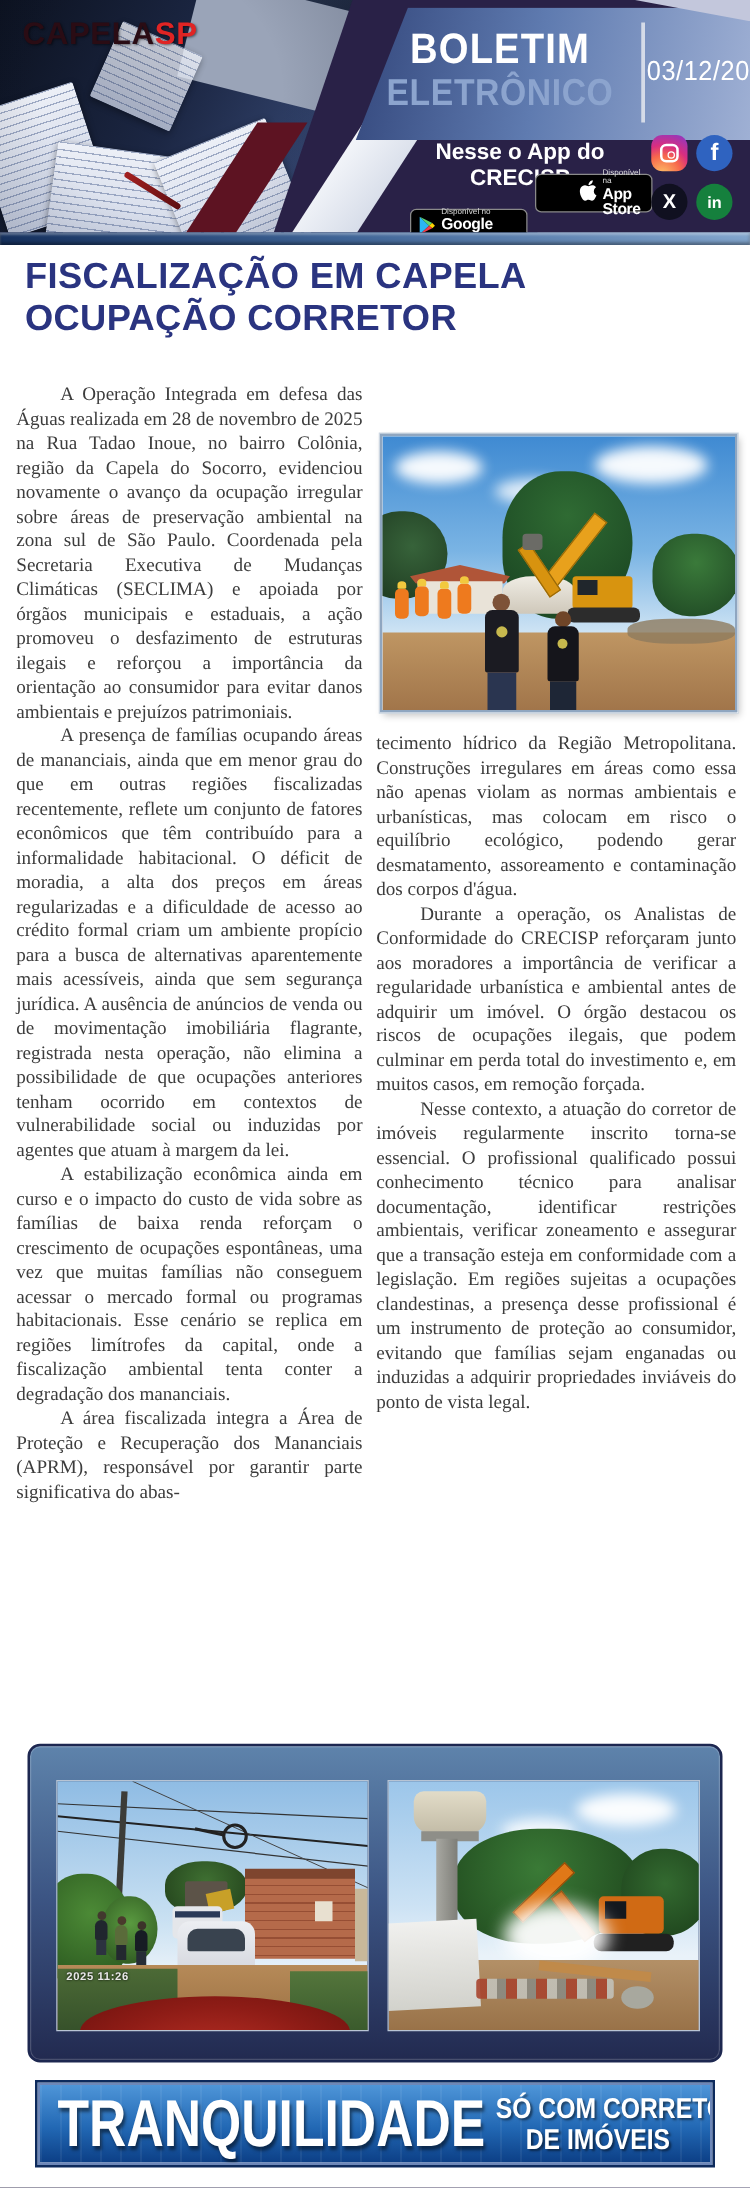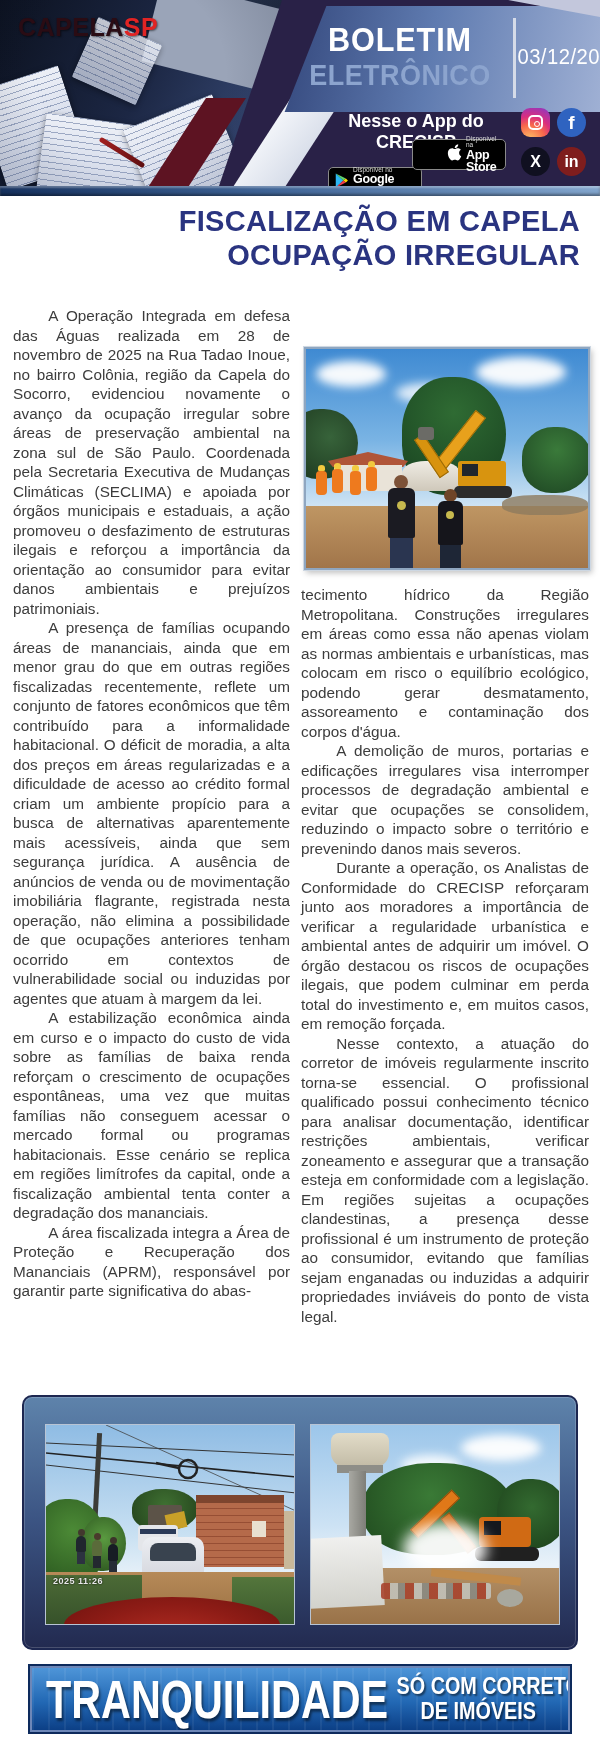--- a/index.html
+++ b/index.html
@@ -40,46 +40,46 @@
   .masthead-divider { position:absolute; left:513px; top:18px; width:3px; height:80px; background:#d5dbe8; }
   .masthead-date { position:absolute; left:514px; top:44px; width:86px; text-align:center;
     color:#ffffff; font-size:22px; font-weight:500; letter-spacing:.5px; transform:scaleX(.92); }
   .logo { position:absolute; left:18px; top:13px; font-size:25px; font-weight:bold; letter-spacing:.5px;
     text-shadow:1px 1px 2px rgba(0,0,0,.5); }
   .logo .creci { color:#2a0c14; } .logo .sp { color:#e02424; }
   .app-cta { position:absolute; left:308px; top:111px; width:216px; text-align:center;
     color:#ffffff; font-size:18px; font-weight:bold; }
   .store-badge { position:absolute; width:94px; height:31px; background:#000; border:1px solid #8a8a8a;
     border-radius:5px; display:flex; align-items:center; padding:2px 5px; gap:4px; }
-  .badge-gp { left:328px; top:139px;margin-top:28px; } .badge-as { left:412px; top:139px;padding-left:34px; }
+  .badge-gp { left:328px; top:139px;margin-top:28px; } .badge-as { left:428px; top:139px;padding-left:34px; }
   .badge-txt { display:flex; flex-direction:column; line-height:1; color:#fff; }
   .badge-small { font-size:6.5px; color:#ddd; } .badge-big { font-size:12.5px; font-weight:bold; letter-spacing:-.3px; }
   .social { position:absolute; width:29px; height:29px; border-radius:50%; display:flex;
     align-items:center; justify-content:center; color:#fff; font-weight:bold; }
   .ig { left:521px; top:108px; border-radius:9px;
     background:radial-gradient(circle at 30% 110%, #fdc468 0%, #f7684c 40%, #d92e7f 62%, #9b36b7 90%); }
   .ig-ring { width:15px; height:15px; border:2px solid #fff; border-radius:5px; position:relative; }
   .ig-ring::after { content:""; position:absolute; left:3.5px; top:3.5px; width:4px; height:4px;
     border:1.6px solid #fff; border-radius:50%; }
   .fb { left:557px; top:108px; background:#2f63c0; font-size:19px; }
   .xx { left:521px; top:147px; background:#101020; font-size:16px; }
-  .li { left:557px; top:147px; background:#7f1d1d; font-size:16px; }
+  .li { left:557px; top:147px; background:#15803d; font-size:13px; }
   .header-bar { position:absolute; left:0; top:186px; width:600px; height:10px;
     background:linear-gradient(90deg,#16315e 0%,#3f6496 45%,#82a5cd 100%);
     box-shadow:inset 0 2px 2px rgba(255,255,255,.3), inset 0 -2px 3px rgba(0,0,0,.4); }
 
   
-  .title { position:absolute; left:20px; top:204px; width:560px; text-align:right;
+  .title { position:absolute; left:20px; top:204px; width:560px; text-align:left;
     color:#2a3480; font-size:29px; font-weight:bold; line-height:34px; letter-spacing:.3px; }
 
   
   .col { position:absolute; text-align:justify; color:#3c3c3c; font-size:15.3px; line-height:19.5px; }
   .col-left { left:13px; top:306px; width:277px; }
   .col-right { left:301px; top:585px; width:288px; }
-  .col p { text-indent:2.3em; } .col p.noindent { text-indent:0; }
+  .col p { text-indent:2.3em;font-family:Liberation Serif, serif; } .col p.noindent { text-indent:0; }
 
   
   .photo { position:absolute; overflow:hidden;font-weight:bold; }
   .photo-main { left:304px; top:347px; width:286px; height:223px; border:2px solid #8fa6c0;
     box-shadow:0 0 0 1px #cdd7e2, 2px 3px 6px rgba(0,0,0,.25); }
   .sky { position:absolute; left:0; top:0; width:100%; height:100%; }
   .cloud { position:absolute; background:#fff; border-radius:50%; filter:blur(5px); opacity:.95; }
   .blob { position:absolute; border-radius:48% 52% 55% 45%; }
   .trunk { position:absolute; background:#53614a; }
   .ground { position:absolute; left:0; bottom:0; width:100%; }
@@ -186,33 +186,32 @@
         <span>X</span>
       </div>
     <div class="social li">
         <span>in</span>
       </div>
   </div>
   <div class="header-bar"></div>
 
   <div class="title">
     <div>FISCALIZAÇÃO EM CAPELA</div>
-    <div>OCUPAÇÃO IRREGULAR</div>
+    <div>OCUPAÇÃO CORRETOR</div>
   </div>
 
   <div class="col col-left">
     <p>A Operação Integrada em defesa das Águas realizada em 28 de novembro de 2025 na Rua Tadao Inoue, no bairro Colônia, região da Capela do Socorro, evidenciou novamente o avanço da ocupação irregular sobre áreas de preservação ambiental na zona sul de São Paulo. Coordenada pela Secretaria Executiva de Mudanças Climáticas (SECLIMA) e apoiada por órgãos municipais e estaduais, a ação promoveu o desfazimento de estruturas ilegais e reforçou a importância da orientação ao consumidor para evitar danos ambientais e prejuízos patrimoniais.</p>
     <p>A presença de famílias ocupando áreas de mananciais, ainda que em menor grau do que em outras regiões fiscalizadas recentemente, reflete um conjunto de fatores econômicos que têm contribuído para a informalidade habitacional. O déficit de moradia, a alta dos preços em áreas regularizadas e a dificuldade de acesso ao crédito formal criam um ambiente propício para a busca de alternativas aparentemente mais acessíveis, ainda que sem segurança jurídica. A ausência de anúncios de venda ou de movimentação imobiliária flagrante, registrada nesta operação, não elimina a possibilidade de que ocupações anteriores tenham ocorrido em contextos de vulnerabilidade social ou induzidas por agentes que atuam à margem da lei.</p>
     <p>A estabilização econômica ainda em curso e o impacto do custo de vida sobre as famílias de baixa renda reforçam o crescimento de ocupações espontâneas, uma vez que muitas famílias não conseguem acessar o mercado formal ou programas habitacionais. Esse cenário se replica em regiões limítrofes da capital, onde a fiscalização ambiental tenta conter a degradação dos mananciais.</p>
     <p>A área fiscalizada integra a Área de Proteção e Recuperação dos Mananciais (APRM), responsável por garantir parte significativa do abas-</p>
   </div>
 
   <div class="col col-right">
     <p class="noindent">tecimento hídrico da Região Metropolitana. Construções irregulares em áreas como essa não apenas violam as normas ambientais e urbanísticas, mas colocam em risco o equilíbrio ecológico, podendo gerar desmatamento, assoreamento e contaminação dos corpos d'água.</p>
-    <p>A demolição de muros, portarias e edificações irregulares visa interromper processos de degradação ambiental e evitar que ocupações se consolidem, reduzindo o impacto sobre o território e prevenindo danos mais severos.</p>
     <p>Durante a operação, os Analistas de Conformidade do CRECISP reforçaram junto aos moradores a importância de verificar a regularidade urbanística e ambiental antes de adquirir um imóvel. O órgão destacou os riscos de ocupações ilegais, que podem culminar em perda total do investimento e, em muitos casos, em remoção forçada.</p>
     <p>Nesse contexto, a atuação do corretor de imóveis regularmente inscrito torna-se essencial. O profissional qualificado possui conhecimento técnico para analisar documentação, identificar restrições ambientais, verificar zoneamento e assegurar que a transação esteja em conformidade com a legislação. Em regiões sujeitas a ocupações clandestinas, a presença desse profissional é um instrumento de proteção ao consumidor, evitando que famílias sejam enganadas ou induzidas a adquirir propriedades inviáveis do ponto de vista legal.</p>
   </div>
 
   <div class="photo photo-main">
     <div class="sky" style="background:linear-gradient(180deg,#3f8ad2 0%,#7ab4e4 42%,#cfe4f4 72%);"></div>
     <div class="cloud" style="left:10px; top:12px; width:70px; height:26px;"></div>
     <div class="cloud" style="left:170px; top:8px; width:90px; height:30px;"></div>
     <div class="cloud" style="left:90px; top:34px; width:60px; height:20px; opacity:.8;"></div>
     <div class="blob" style="left:96px; top:28px; width:104px; height:118px; background:radial-gradient(circle at 50% 30%, #2f6b33, #1d4a24 75%);"></div>

